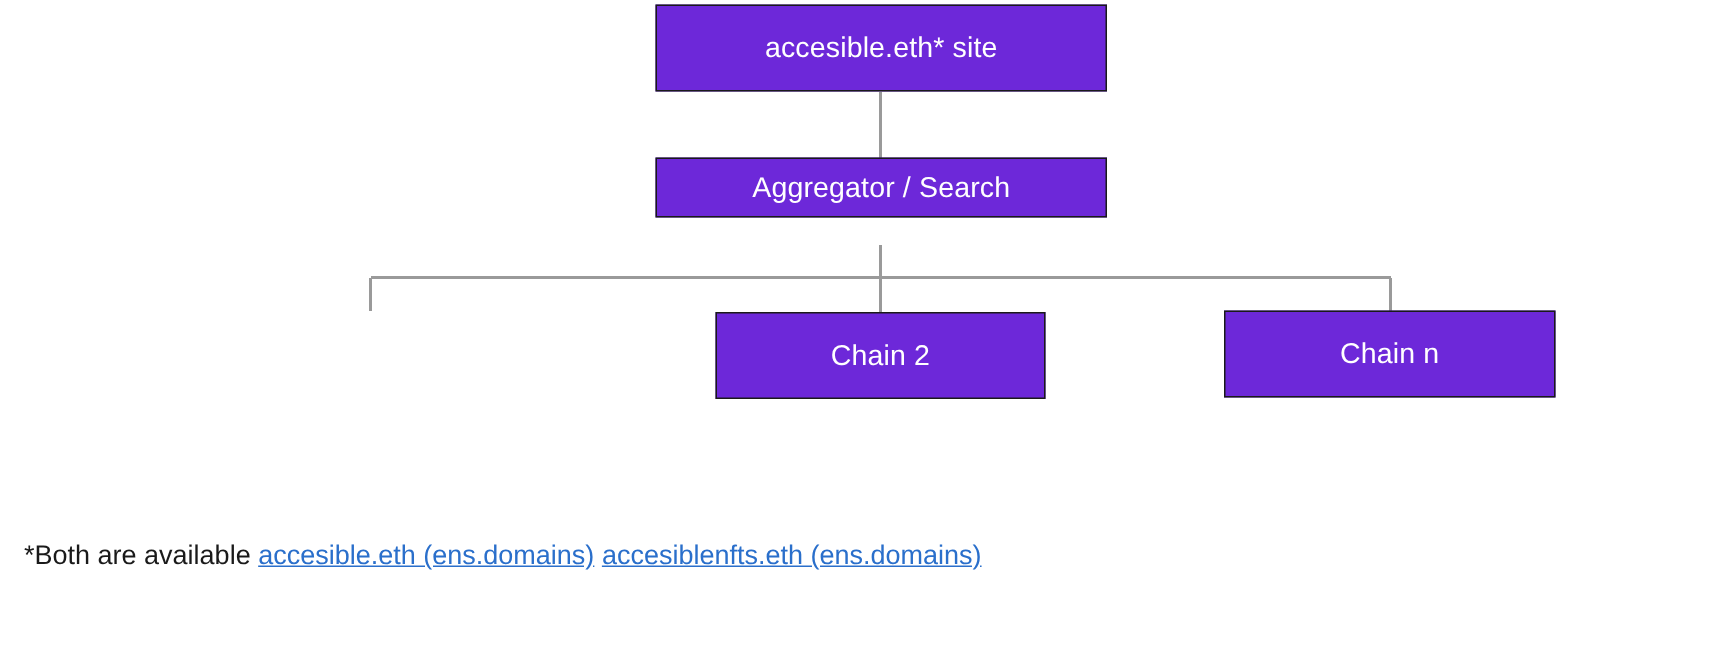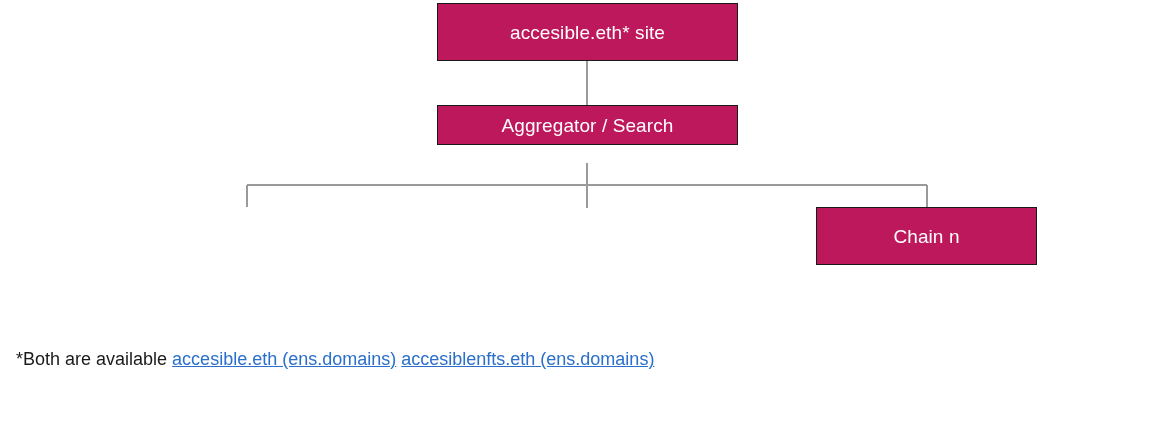--- a/index.html
+++ b/index.html
@@ -19,21 +19,21 @@
     position: absolute;
     left: 0;
     top: 0;
     width: 1155px;
     height: 442px;
   }
 
   .node-box {
     position: absolute;
     box-sizing: border-box;
-    background: #be185d;
+    background: #6d28d9;
     border: 1px solid #1a1a1a;
     color: #ffffff;
     display: flex;
     align-items: center;
     justify-content: center;
     font-size: 19px;
     font-weight: 400;
     letter-spacing: 0.1px;
     line-height: 1;
     user-select: none;
@@ -94,20 +94,21 @@
     top: 347px;
     width: 1125px;
     font-size: 18px;
     color: #1a1a1a;
     line-height: 25px;
     white-space: nowrap;
   }
 
   .footnote-line {
     display: block;
+    margin-top: 11px;
   }
 
   .ext-link {
     color: #2a6fcb;
     text-decoration: underline;
     cursor: pointer;
   }
 </style>
 </head>
 <body>
@@ -125,20 +126,21 @@
     <line x1="247" y1="185" x2="247" y2="207"></line>
 
     <line x1="927" y1="185" x2="927" y2="207"></line>
   </svg>
 
   <div class="node-box" id="node-site">accesible.eth* site</div>
 
   <div class="node-box" id="node-aggregator">Aggregator / Search</div>
 
 
+  <div class="node-box" id="node-chain-2">Chain 2</div>
 
   <div class="node-box" id="node-chain-n">Chain n</div>
 
 </div>
 
 <div id="footnote-block">
   <span class="footnote-line"><span>*Both are available </span><a class="ext-link">accesible.eth (ens.domains)</a><span> </span><a class="ext-link">accesiblenfts.eth (ens.domains)</a></span>
 </div>
 
 </body></html>

